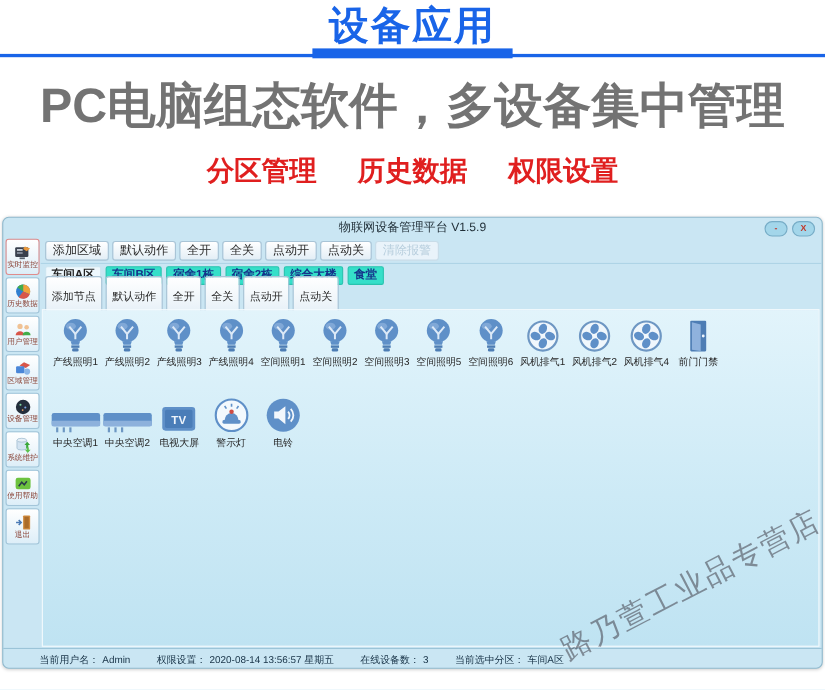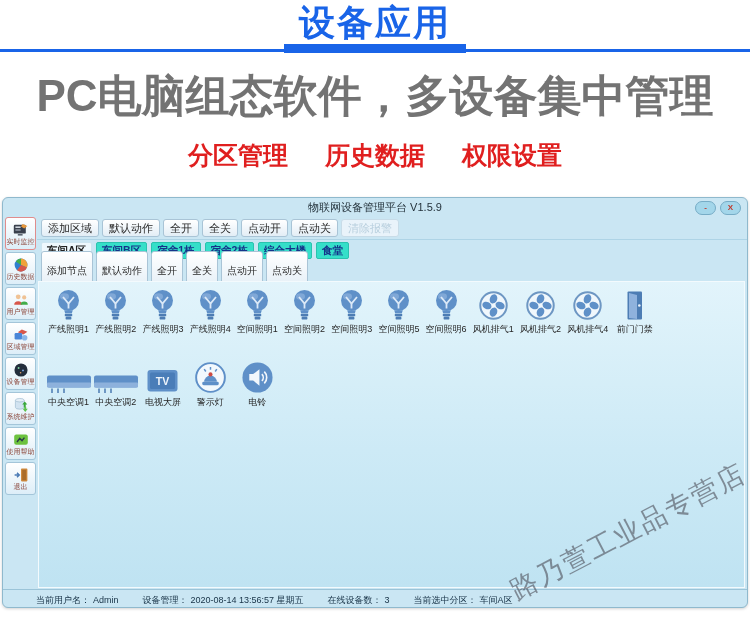--- a/index.html
+++ b/index.html
@@ -476,19 +476,19 @@
                 </svg>
               </div>
               <div class="dev-label">电铃</div>
             </div>
           </div>
       </div>
     </div>
   </div>
   <div class="statusbar">
       <span class="st-item"><span class="st-label">当前用户名：</span><span class="st-value">Admin</span></span>
-      <span class="st-item"><span class="st-label">设备管理：</span><span class="st-value">2020-08-14 13:56:57  星期五</span></span>
+      <span class="st-item"><span class="st-label">权限设置：</span><span class="st-value">2020-08-14 13:56:57  星期五</span></span>
       <span class="st-item"><span class="st-label">在线设备数：</span><span class="st-value">3</span></span>
       <span class="st-item"><span class="st-label">当前选中分区：</span><span class="st-value">车间A区</span></span>
     </div>
 </div>
 
 <div class="watermark">路乃萱工业品专营店</div>
 
 </body></html>

